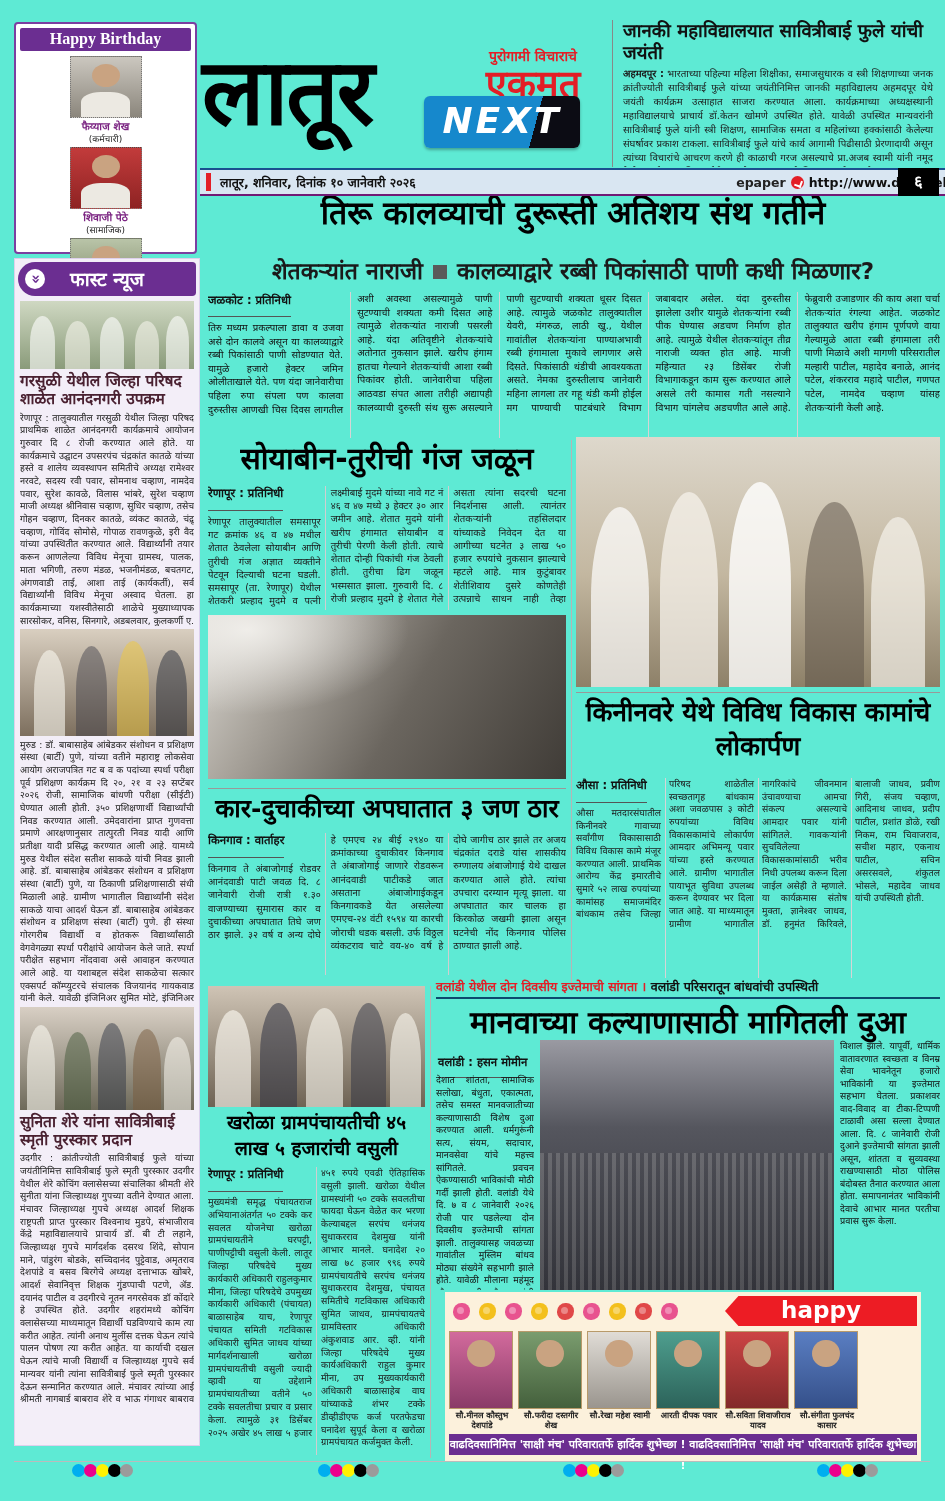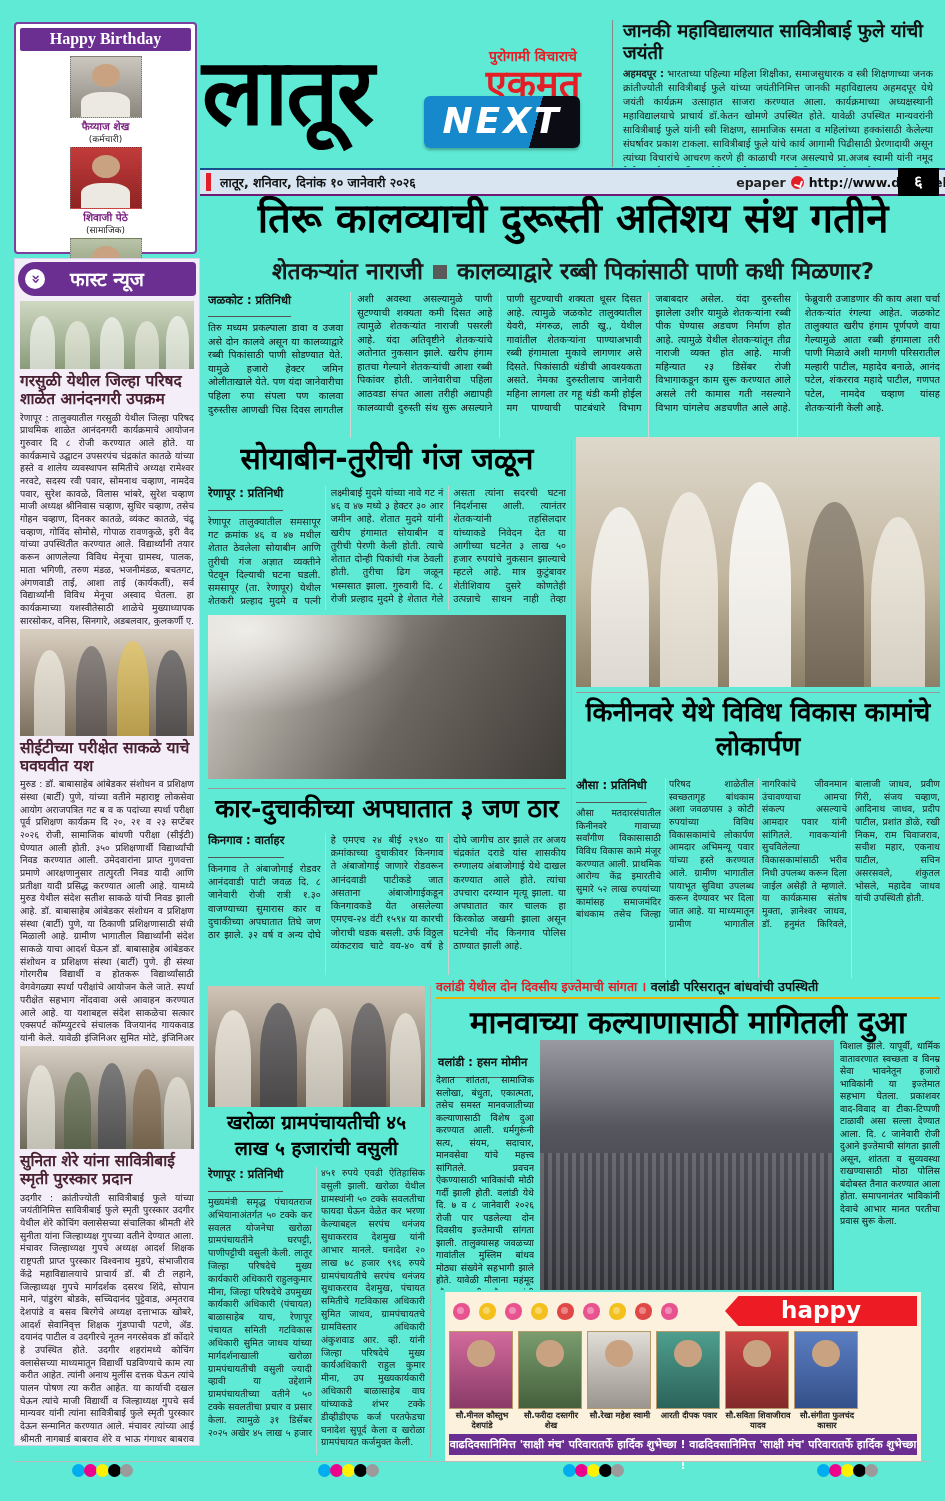--- a/index.html
+++ b/index.html
@@ -41,21 +41,21 @@
   .redtab { width:5px; height:18px; background:#e31e26; margin-right:9px; }
   .date-txt { font-weight:bold; font-size:12.5px; color:#111; }
   .datebar .spacer { flex:1; }
   .ep-label { font-size:12.5px; font-weight:bold; color:#222; margin-right:5px; }
   .ep-ico { width:13px; height:13px; border-radius:50%; background:#e31e26; display:inline-block; margin-right:5px; position:relative; }
   .ep-ico::after{ content:""; position:absolute; left:4px; top:4px; width:5px; height:5px; border-left:2px solid #fff; border-top:2px solid #fff; transform:rotate(200deg); }
   .ep-url { font-size:12.5px; font-weight:bold; color:#111; }
   .pagenum { position:absolute; left:898px; top:168px; width:41px; height:28px; background:#000; color:#fff; font-weight:bold; font-size:16px; text-align:center; line-height:28px; }
 
   
-  .lead-h { position:absolute; left:206px; top:196px; width:734px; height:54px; font-size:40px; font-weight:800; line-height:1.1; text-align:center; color:#000; overflow:hidden; }
+  .lead-h { position:absolute; left:206px; top:196px; width:734px; height:54px; font-size:32px; font-weight:800; line-height:1.1; text-align:center; color:#000; overflow:hidden; }
   .lead-sub { position:absolute; left:206px; top:254px; width:734px; text-align:center; font-size:23px; font-weight:800; color:#1a1a1a; }
   .sq { display:inline-block; width:14px; height:14px; background:#5a5a5a; margin:0 10px; }
   .byline { font-weight:bold; font-size:11.5px; border-bottom:1px solid #555; display:inline-block; padding-bottom:8px; margin-bottom:4px; color:#111; }
   .lead-body { position:absolute; left:208px; top:292px; width:732px; height:146px; column-count:5; column-gap:14px; column-rule:1px solid #d5d5d5; font-size:9.7px; line-height:1.4; text-align:justify; overflow:hidden; }
 
   
   .art-h { font-weight:800; text-align:center; color:#000; overflow:hidden; }
   .cols { text-align:justify; overflow:hidden; color:#1a1a1a; }
 
   .soy { position:absolute; left:208px; top:440px; width:358px; }
@@ -76,21 +76,21 @@
   .car .cols { height:142px; column-count:3; column-gap:10px; column-rule:1px solid #cfcfcf; font-size:9.6px; line-height:1.38; margin-top:4px; }
 
   .award-photo { position:absolute; left:208px; top:986px; width:217px; height:121px; background:linear-gradient(#cfc4b5,#6e6354); overflow:hidden; }
 
   .kharola { position:absolute; left:208px; top:1110px; width:217px; }
   .kharola .art-h { font-size:19px; line-height:1.35; height:54px; }
   .kharola .cols { height:288px; column-count:2; column-gap:9px; column-rule:1px solid #cfcfcf; font-size:9.3px; line-height:1.38; margin-top:3px; }
 
   
   .ijtema { position:absolute; left:436px; top:978px; width:504px; height:312px; }
-  .kicker { border-bottom:2px solid #eab308; padding-bottom:2px; font-size:12.5px; font-weight:bold; }
+  .kicker { border-bottom:2px solid #0c4a6e; padding-bottom:2px; font-size:12.5px; font-weight:bold; }
   .kicker .red { color:#e31e26; }
   .ijtema .art-h { font-size:31px; height:44px; line-height:1.3; margin-top:3px;text-align:center; }
   .ij-byline { position:absolute; left:2px; top:76px; }
   .ij-left { position:absolute; left:0; top:96px; width:98px; height:216px; font-size:9.2px; line-height:1.36; text-align:justify; overflow:hidden; }
   .crowd-photo { position:absolute; left:104px; top:62px; width:294px; height:250px; background:linear-gradient(180deg,#9a9aa2 0%,#55565e 35%,#303138 100%); overflow:hidden; }
   .crowd-photo::after { content:""; position:absolute; left:0; bottom:0; width:100%; height:55%; background:repeating-linear-gradient(90deg, rgba(230,228,222,.35) 0 4px, rgba(60,60,66,.35) 4px 8px); opacity:.5; }
   .ij-right { position:absolute; left:404px; top:62px; width:100px; height:250px; font-size:9.2px; line-height:1.36; text-align:justify; overflow:hidden; }
 
   
   .bb-strip { position:absolute; left:445px; top:1292px; width:476px; height:170px; background:#fcf1dc; padding:2px 4px; }
@@ -215,21 +215,20 @@
       <span class="sil" style="left:84%;width:13%;height:78%;background:rgba(255,255,255,.6);"></span>
     </div>
     <div class="sb-h">गरसुळी येथील जिल्हा परिषद शाळेत आनंदनगरी उपक्रम</div>
     <div class="sb-b sb-b1">रेणापूर : तालुक्यातील गरसुळी येथील जिल्हा परिषद प्राथमिक शाळेत आनंदनगरी कार्यक्रमाचे आयोजन गुरुवार दि ८ रोजी करण्यात आले होते. या कार्यक्रमाचे उद्घाटन उपसरपंच चंद्रकांत कातळे यांच्या हस्ते व शालेय व्यवस्थापन समितीचे अध्यक्ष रामेश्वर नरवटे, सदस्य रवी पवार, सोमनाथ चव्हाण, नामदेव पवार, सुरेश कावळे, विलास भांबरे, सुरेश चव्हाण माजी अध्यक्ष श्रीनिवास चव्हाण, सुधिर चव्हाण, तसेच गोहन चव्हाण, दिनकर कातळे, व्यंकट कातळे, चंद्रू चव्हाण, गोविंद सोमोसे, गोपाळ रावणकुळे, इरी वैद यांच्या उपस्थितीत करण्यात आले. विद्यार्थ्यांनी तयार करून आणलेल्या विविध मेनूचा ग्रामस्थ, पालक, माता भगिणी, तरुण मंडळ, भजनीमंडळ, बचतगट, अंगणवाडी ताई, आशा ताई (कार्यकर्ती), सर्व विद्यार्थ्यांनी विविध मेनूचा अस्वाद घेतला. हा कार्यक्रमाच्या यशस्वीतेसाठी शाळेचे मुख्याध्यापक सारसोकर, वनिस, सिनगारे, अडबलवार, कुलकर्णी ए. बी. यांनी परिश्रम घेतले तसेच मिराताई व कोमल ताई यांनी सहकार्य केले</div>
     <div class="sb-ph sb-ph2">
       <span class="sil" style="left:8%;width:18%;height:80%;background:rgba(250,248,240,.6);"></span>
       <span class="sil" style="left:32%;width:18%;height:84%;background:rgba(60,60,70,.45);"></span>
       <span class="sil" style="left:56%;width:18%;height:88%;background:rgba(240,200,60,.5);"></span>
       <span class="sil" style="left:78%;width:18%;height:80%;background:rgba(40,45,60,.5);"></span>
     </div>
-    <div class="sb-h">सीईटीच्या परीक्षेत साकळे याचे घवघवीत यश</div>
     <div class="sb-b sb-b2">मुरुड : डॉ. बाबासाहेब आंबेडकर संशोधन व प्रशिक्षण संस्था (बार्टी) पुणे, यांच्या वतीने महाराष्ट्र लोकसेवा आयोग अराजपत्रित गट ब व क पदांच्या स्पर्धा परीक्षा पूर्व प्रशिक्षण कार्यक्रम दि २०, २१ व २३ सप्टेंबर २०२६ रोजी, सामाजिक बांधणी परीक्षा (सीईटी) घेण्यात आली होती. ३५० प्रशिक्षणार्थी विद्यार्थ्यांची निवड करण्यात आली. उमेदवारांना प्राप्त गुणवत्ता प्रमाणे आरक्षणानुसार तात्पुरती निवड यादी आणि प्रतीक्षा यादी प्रसिद्ध करण्यात आली आहे. यामध्ये मुरुड येथील संदेश सतीश साकळे यांची निवड झाली आहे. डॉ. बाबासाहेब आंबेडकर संशोधन व प्रशिक्षण संस्था (बार्टी) पुणे, या ठिकाणी प्रशिक्षणासाठी संधी मिळाली आहे. ग्रामीण भागातील विद्यार्थ्यांनी संदेश साकळे याचा आदर्श घेऊन डॉ. बाबासाहेब आंबेडकर संशोधन व प्रशिक्षण संस्था (बार्टी) पुणे. ही संस्था गोरगरीब विद्यार्थी व होतकरू विद्यार्थ्यांसाठी वेगवेगळ्या स्पर्धा परीक्षांचे आयोजन केले जाते. स्पर्धा परीक्षेत सहभाग नोंदवावा असे आवाहन करण्यात आले आहे. या यशाबद्दल संदेश साकळेचा सत्कार एक्सपर्ट कॉम्प्युटरचे संचालक विजयानंद गायकवाड यांनी केले. यावेळी इंजिनिअर सुमित मोटे, इंजिनिअर शिवलिंग चौधरी, महावीर वाघमारे, अशोक सरवदे, शरद दळवे व विद्यार्थी उपस्थित होते.</div>
     <div class="sb-ph sb-ph3">
       <span class="sil" style="left:4%;width:16%;height:82%;background:rgba(250,248,240,.6);"></span>
       <span class="sil" style="left:25%;width:16%;height:75%;background:rgba(70,90,60,.5);"></span>
       <span class="sil" style="left:45%;width:16%;height:84%;background:rgba(50,55,70,.5);"></span>
       <span class="sil" style="left:65%;width:16%;height:78%;background:rgba(120,90,60,.5);"></span>
       <span class="sil" style="left:83%;width:15%;height:70%;background:rgba(250,248,240,.55);"></span>
     </div>
     <div class="sb-h">सुनिता शेरे यांना सावित्रीबाई स्मृती पुरस्कार प्रदान</div>
     <div class="sb-b sb-b3">उदगीर : क्रांतीज्योती सावित्रीबाई फुले यांच्या जयंतीनिमित्त सावित्रीबाई फुले स्मृती पुरस्कार उदगीर येथील शेरे कोचिंग क्लासेसच्या संचालिका श्रीमती शेरे सुनीता यांना जिल्हाध्यक्ष गुपच्या वतीने देण्यात आला. मंचावर जिल्हाध्यक्ष गुपचे अध्यक्ष आदर्श शिक्षक राष्ट्रपती प्राप्त पुरस्कार विश्वनाथ मुडपे, संभाजीराव केंद्रे महाविद्यालयाचे प्राचार्य डॉ. बी टी लहाने, जिल्हाध्यक्ष गुपचे मार्गदर्शक दसरथ शिंदे, सोपान माने, पांडुरंग बोडके, सच्चिदानंद पुट्टेवाड, अमृतराव देशपांडे व बसव बिरगेचे अध्यक्ष दत्ताभाऊ खोबरे, आदर्श सेवानिवृत्त शिक्षक गुंडप्पाची पटणे, ॲड. दयानंद पाटील व उदगीरचे नूतन नगरसेवक डॉ कोंदारे हे उपस्थित होते. उदगीर शहरांमध्ये कोचिंग क्लासेसच्या माध्यमातून विद्यार्थी घडविण्याचे काम त्या करीत आहेत. त्यांनी अनाथ मुलींस दत्तक घेऊन त्यांचे पालन पोषण त्या करीत आहेत. या कार्याची दखल घेऊन त्यांचे माजी विद्यार्थी व जिल्हाध्यक्ष गुपचे सर्व मान्यवर यांनी त्यांना सावित्रीबाई फुले स्मृती पुरस्कार देऊन सन्मानित करण्यात आले. मंचावर त्यांच्या आई श्रीमती नागूबाई बाबुराव शेरे व भाऊ गंगाधर बाबुराव शेरे व त्यांच्या सोबत काम करीत असलेल्या त्यांच्या सहकारी श्रीमती हुरगे व पूजा राठोड या उपस्थित होत्या. कार्यक्रमाचे सूत्रसंचालन अक्षरनंदन प्राथमिक शाळेचे सहशिक्षक पाटील व येरोळे यांनी केले.</div>

